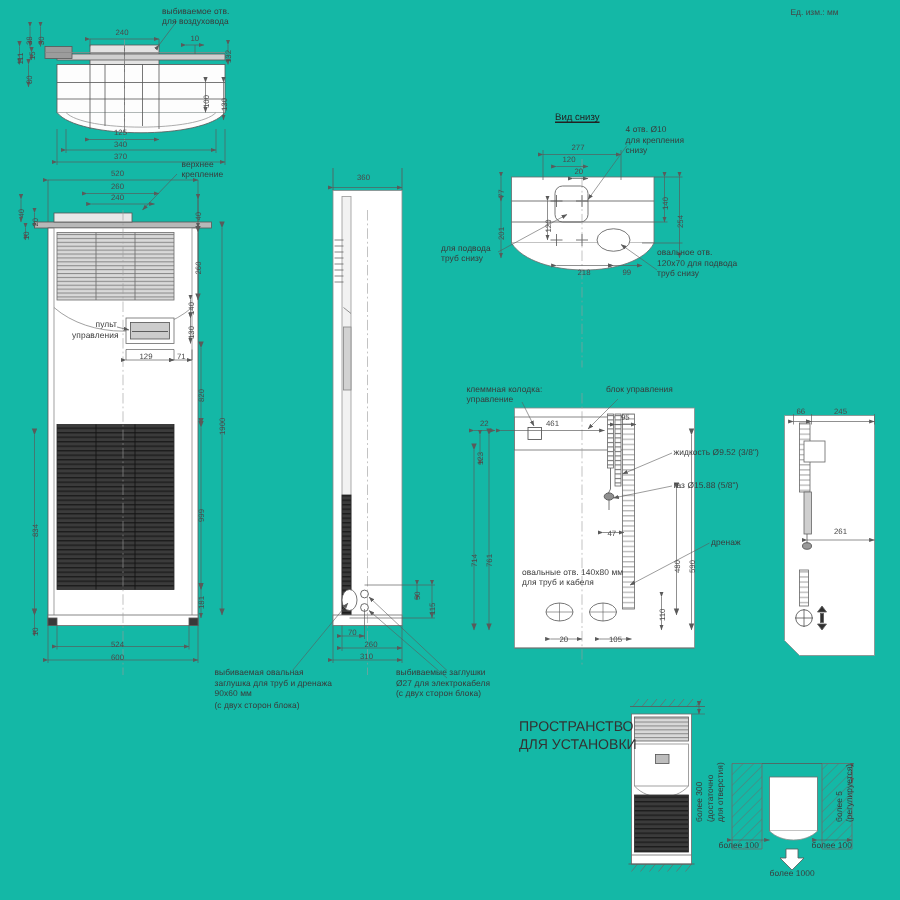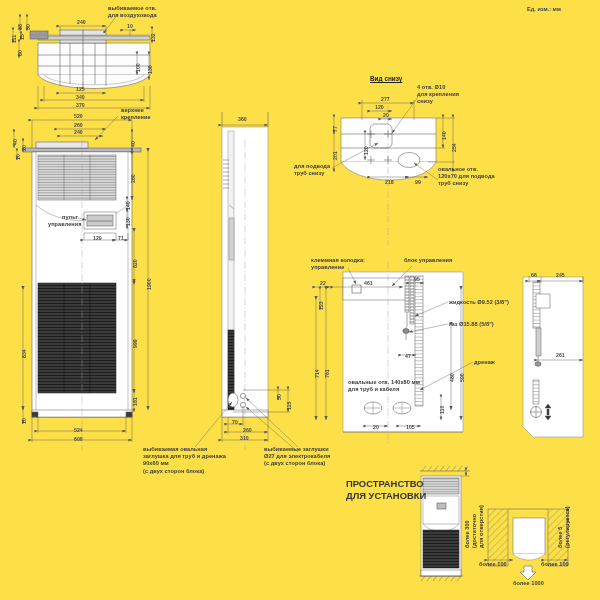--- a/index.html
+++ b/index.html
@@ -5,25 +5,24 @@
 <style>
   html, body {
     margin: 0;
     padding: 0;
     background: #ffffff;
   }
   #sheet {
     position: relative;
     width: 600px;
     height: 600px;
-    background: #fde047;
+    background: #14b8a6;
     font-family: "Liberation Sans", sans-serif;
     color: #2b2b2b;
     overflow: hidden;
-    font-weight: bold;
   }
   #sheet svg.layer {
     position: absolute;
     left: 0;
     top: 0;
     width: 600px;
     height: 600px;
   }
   .lbl {
     position: absolute;

